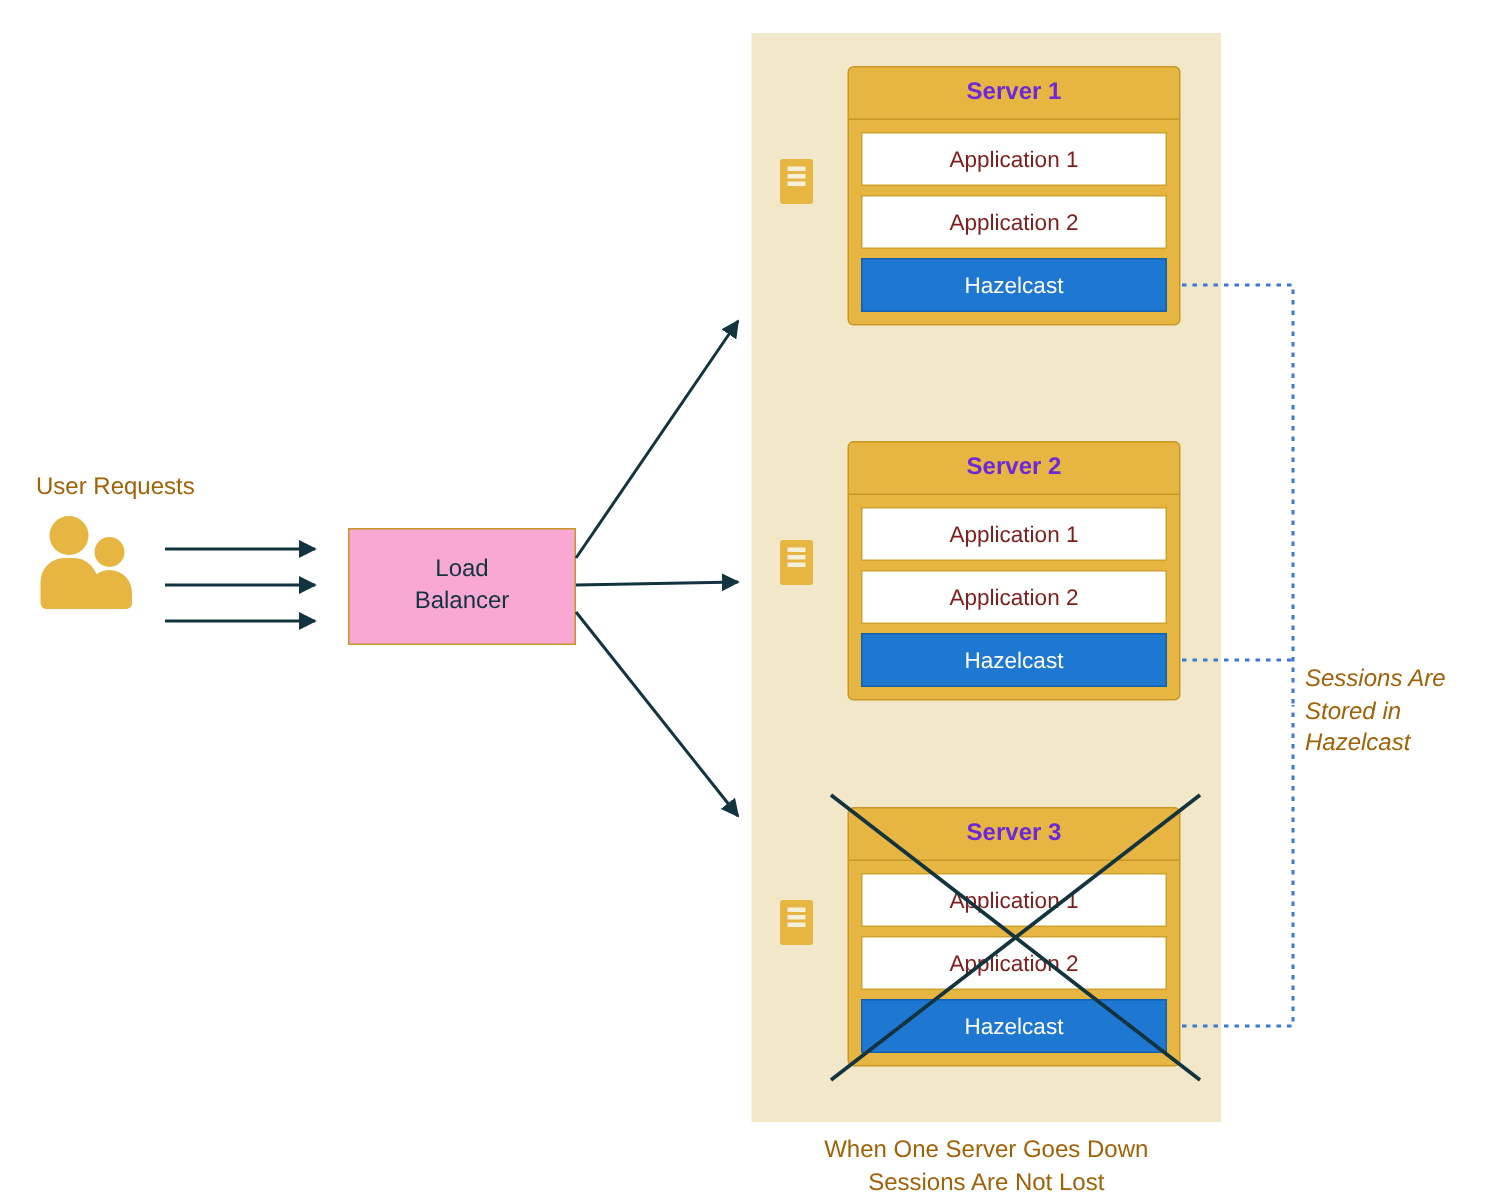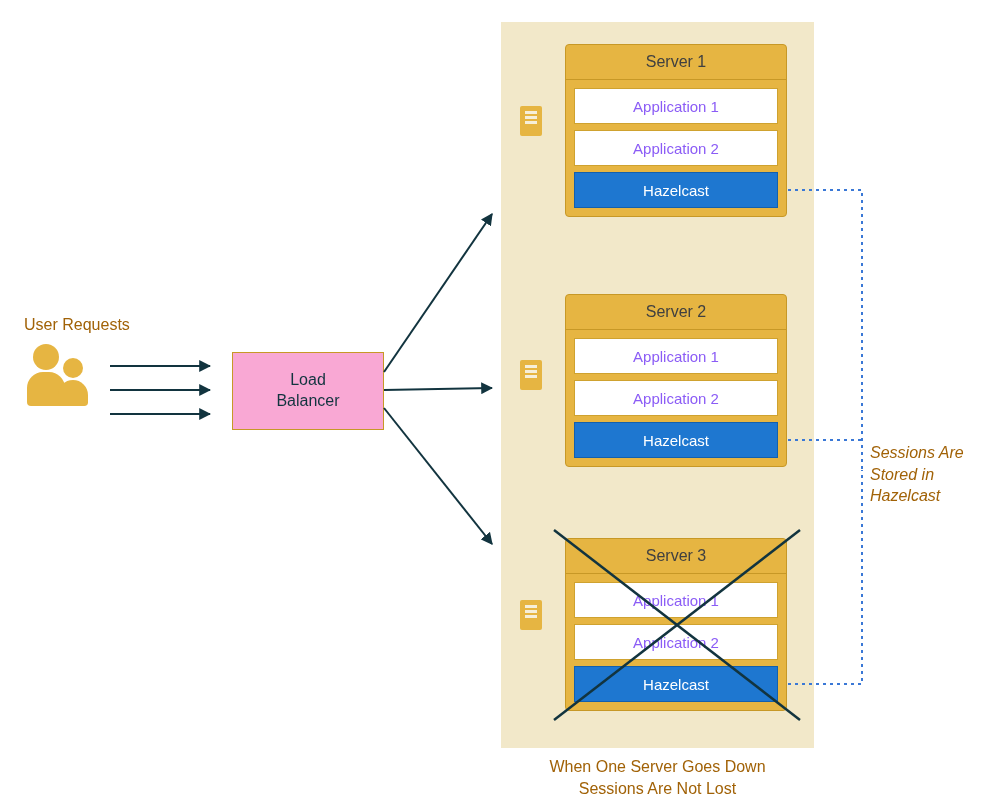--- a/index.html
+++ b/index.html
@@ -61,39 +61,39 @@
     border-radius: 4px;
     background: #e6b542;
     overflow: hidden;
   }
   .server .svr-title {
     height: 34px;
     display: flex;
     align-items: center;
     justify-content: center;
     font-size: 16px;
-    font-weight: 400;
-    color: #404040;
+    font-weight: 700;
+    color: #6d28d9;
     border-bottom: 1px solid #c79826;
   }
   .server .svr-row {
     height: 34px;
     display: flex;
     align-items: center;
     justify-content: center;
     font-size: 15px;
     border-top: 1px solid #c79826;
   }
   .server .svr-row:first-of-type { border-top: none; }
   .server .svr-body {
     padding: 8px;
   }
   .server .svr-row.app {
     background: #ffffff;
-    color: #8b5cf6;
+    color: #7f1d1d;
     margin-bottom: 6px;
     border: 1px solid #cfa22f;
   }
   .server .svr-row.hz {
     background: #1e77d0;
     color: #ffffff;
     border: 1px solid #1360ad;
   }
 
   

